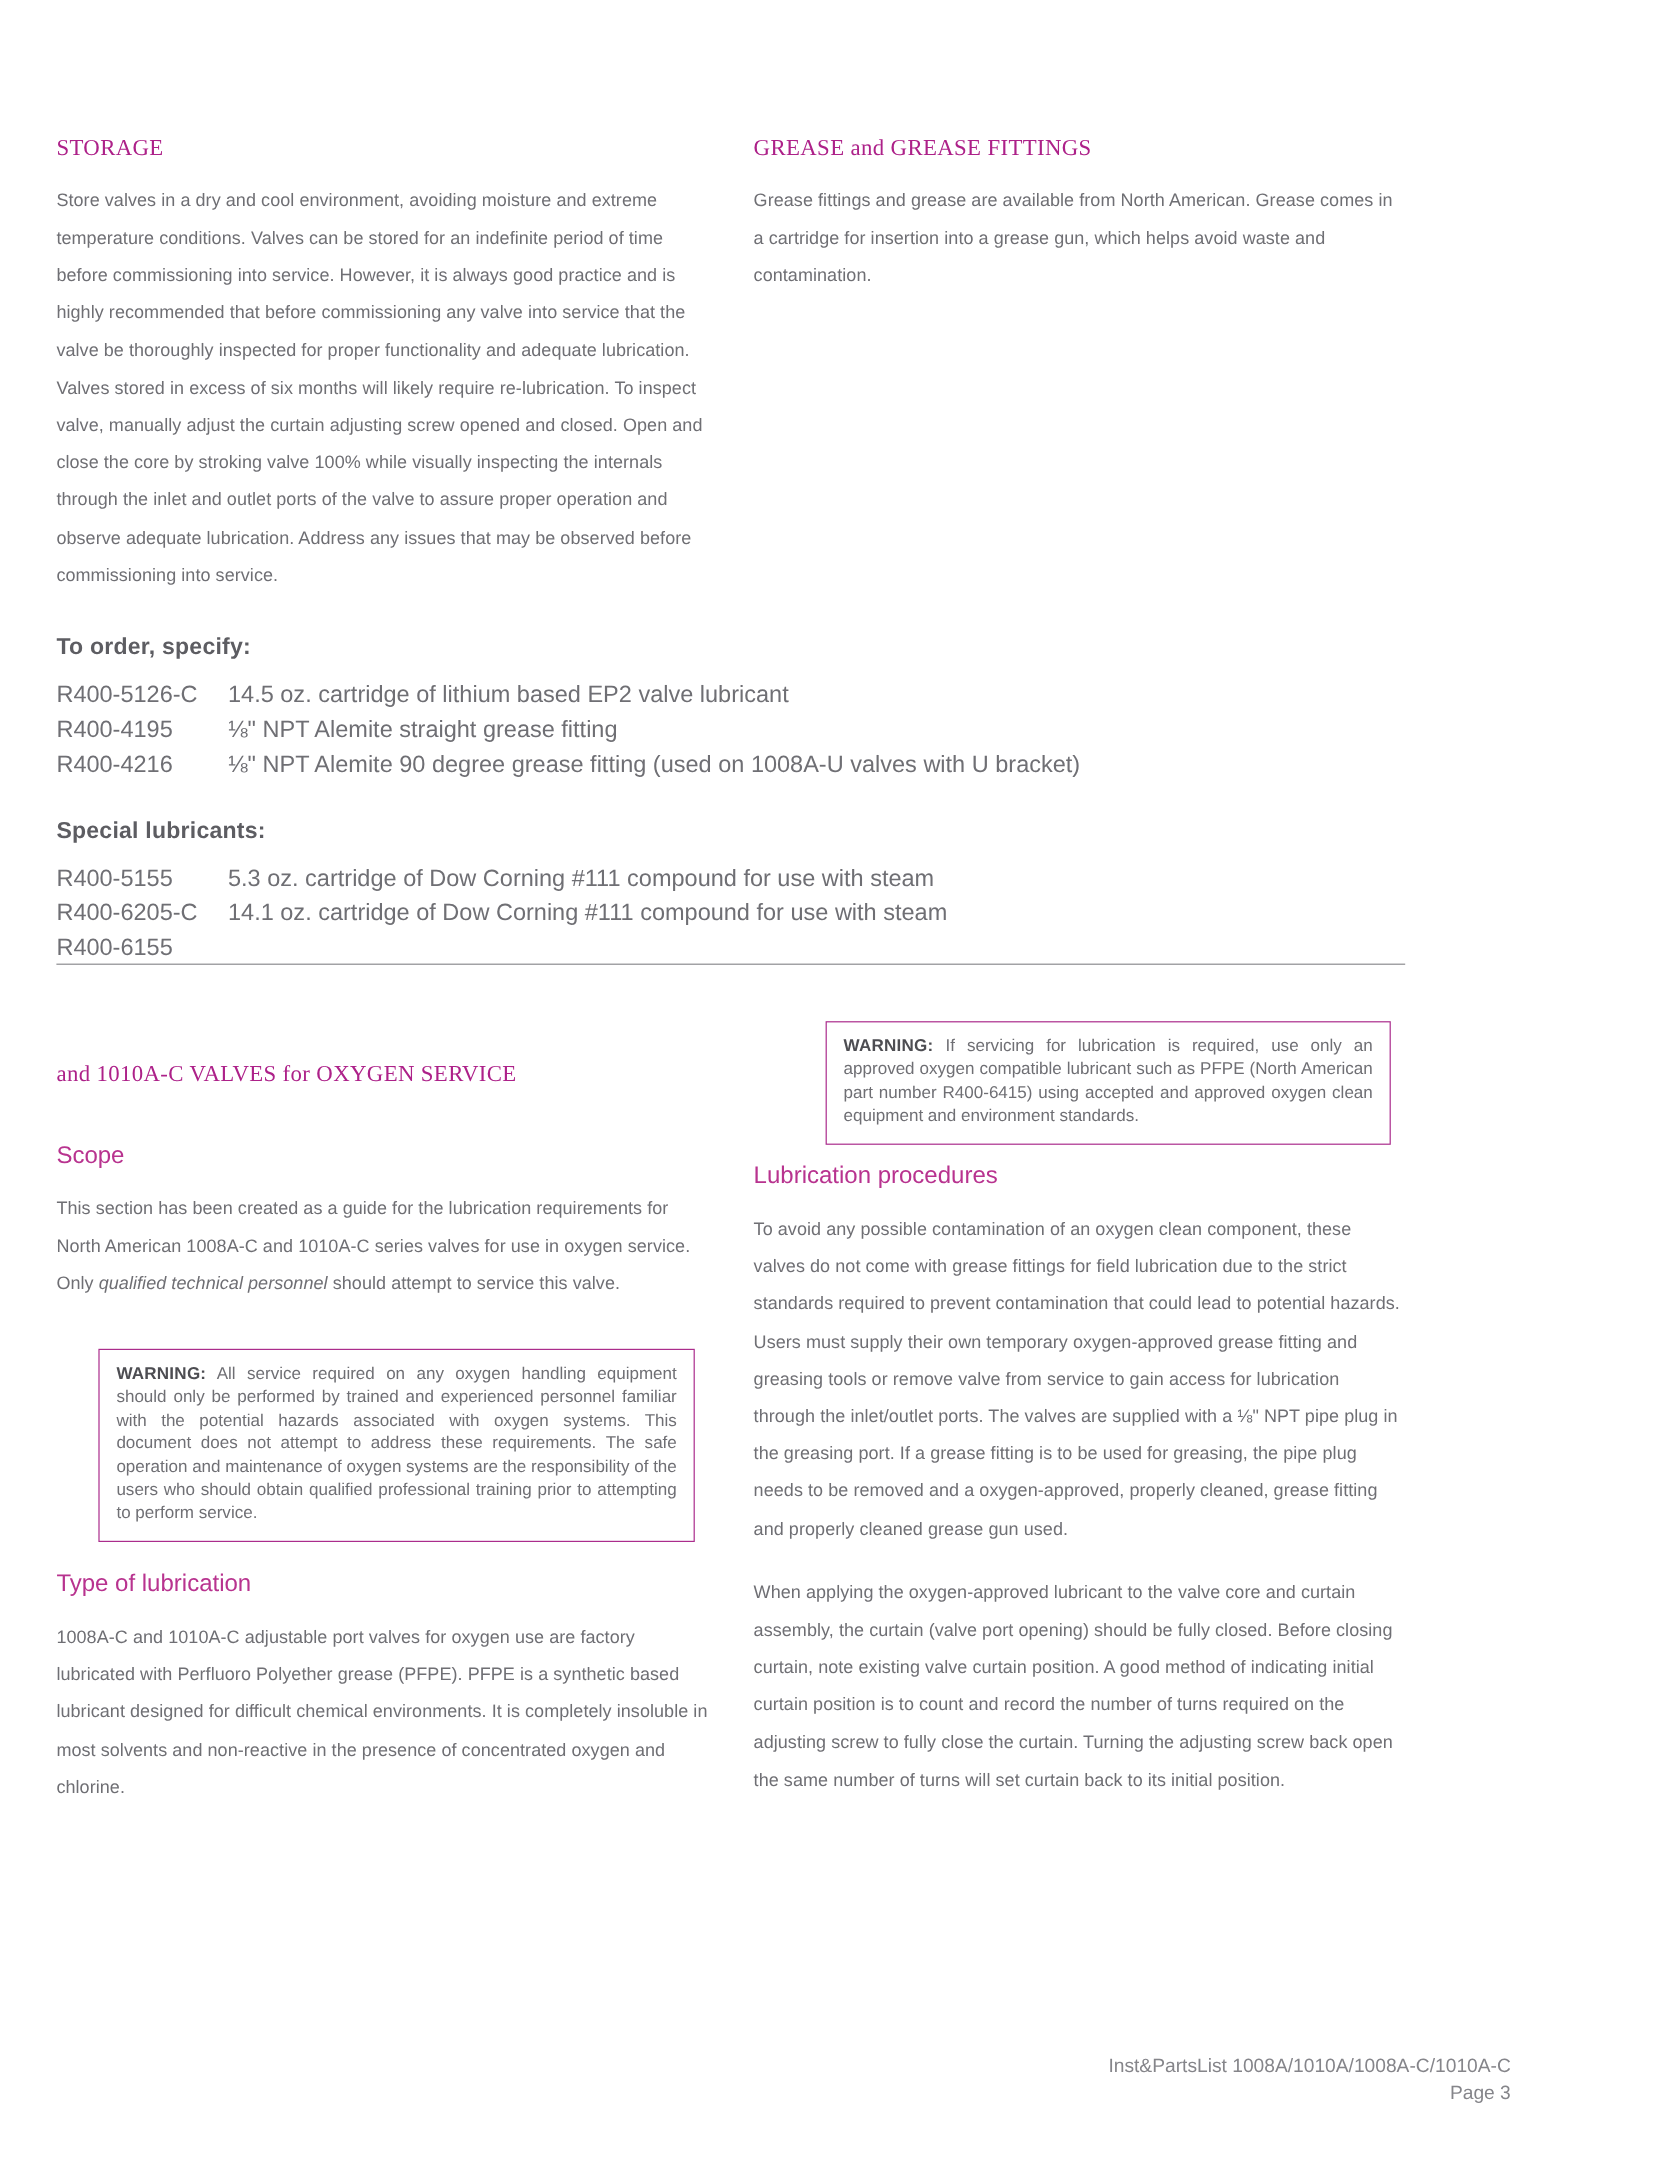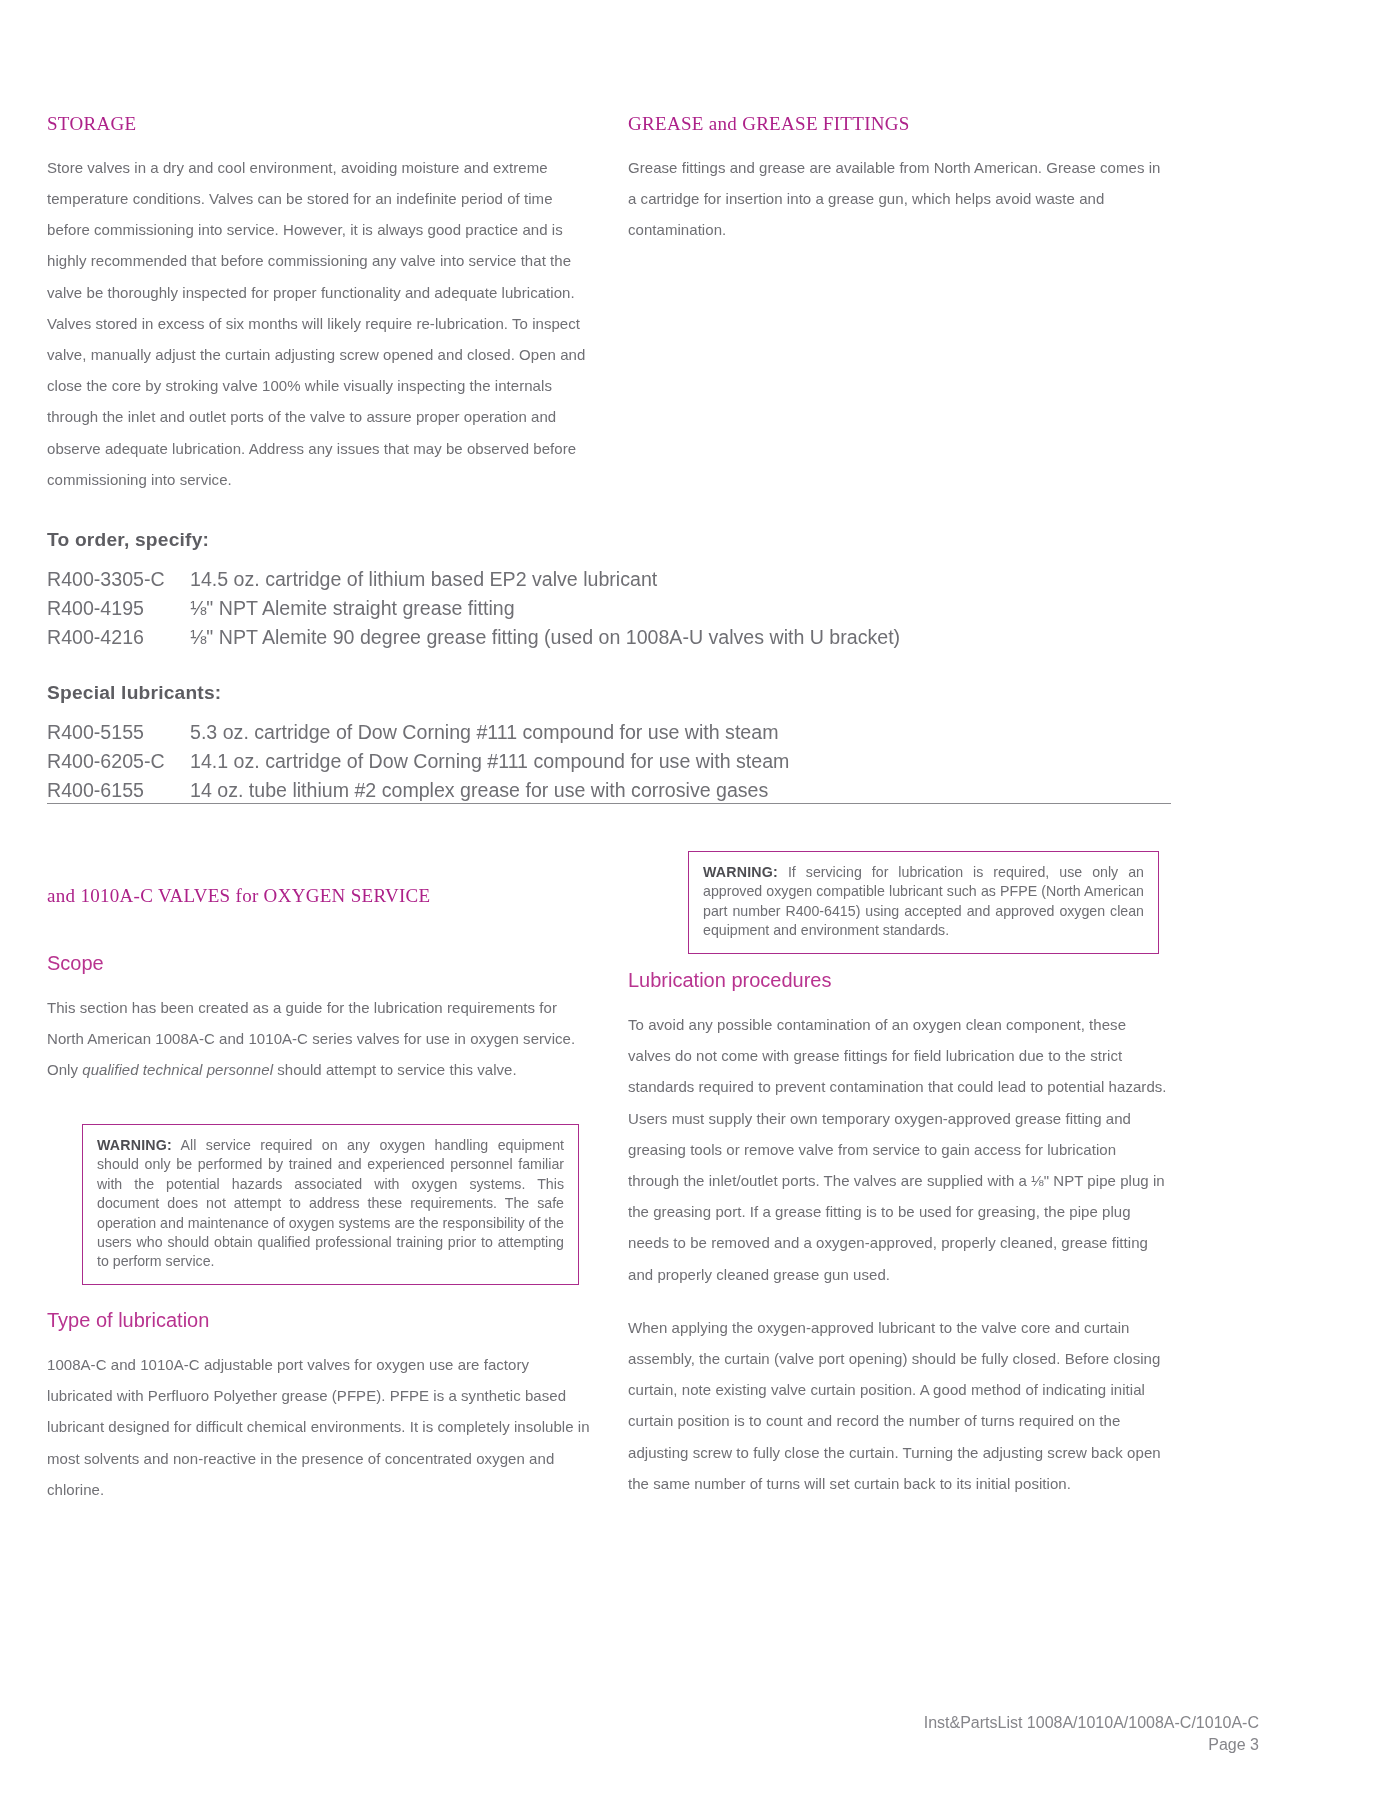--- a/index.html
+++ b/index.html
@@ -153,21 +153,21 @@
     </div>
 
   </div>
 
   <div class="blk" style="left:47px; top:529px; width:1000px;">
 
     <div class="list-head">To order, specify:</div>
 
     <div class="partlist">
       <div class="part-row">
-        <span class="part-code">R400-3305-C</span>
+        <span class="part-code">R400-5126-C</span>
         <span class="part-desc">14.5 oz. cartridge of lithium based EP2 valve lubricant</span>
       </div>
       <div class="part-row">
         <span class="part-code">R400-4195</span>
         <span class="part-desc">⅛" NPT Alemite straight grease fitting</span>
       </div>
       <div class="part-row">
         <span class="part-code">R400-4216</span>
         <span class="part-desc">⅛" NPT Alemite 90 degree grease fitting (used on 1008A-U valves with U bracket)</span>
       </div>
@@ -179,21 +179,20 @@
       <div class="part-row">
         <span class="part-code">R400-5155</span>
         <span class="part-desc">5.3 oz. cartridge of Dow Corning #111 compound for use with steam</span>
       </div>
       <div class="part-row">
         <span class="part-code">R400-6205-C</span>
         <span class="part-desc">14.1 oz. cartridge of Dow Corning #111 compound for use with steam</span>
       </div>
       <div class="part-row">
         <span class="part-code">R400-6155</span>
-        <span class="part-desc">14 oz. tube lithium #2 complex grease for use with corrosive gases</span>
       </div>
     </div>
   </div>
 
   <hr class="divider blk" style="left:47px; top:803px; width:1124px;">
 
   <div class="blk" style="left:47px; top:860px; width:543px;">
     <h2 class="sect-title" style="margin-bottom:0;">
       <br>
       <span>and 1010A-C VALVES for OXYGEN SERVICE</span>

